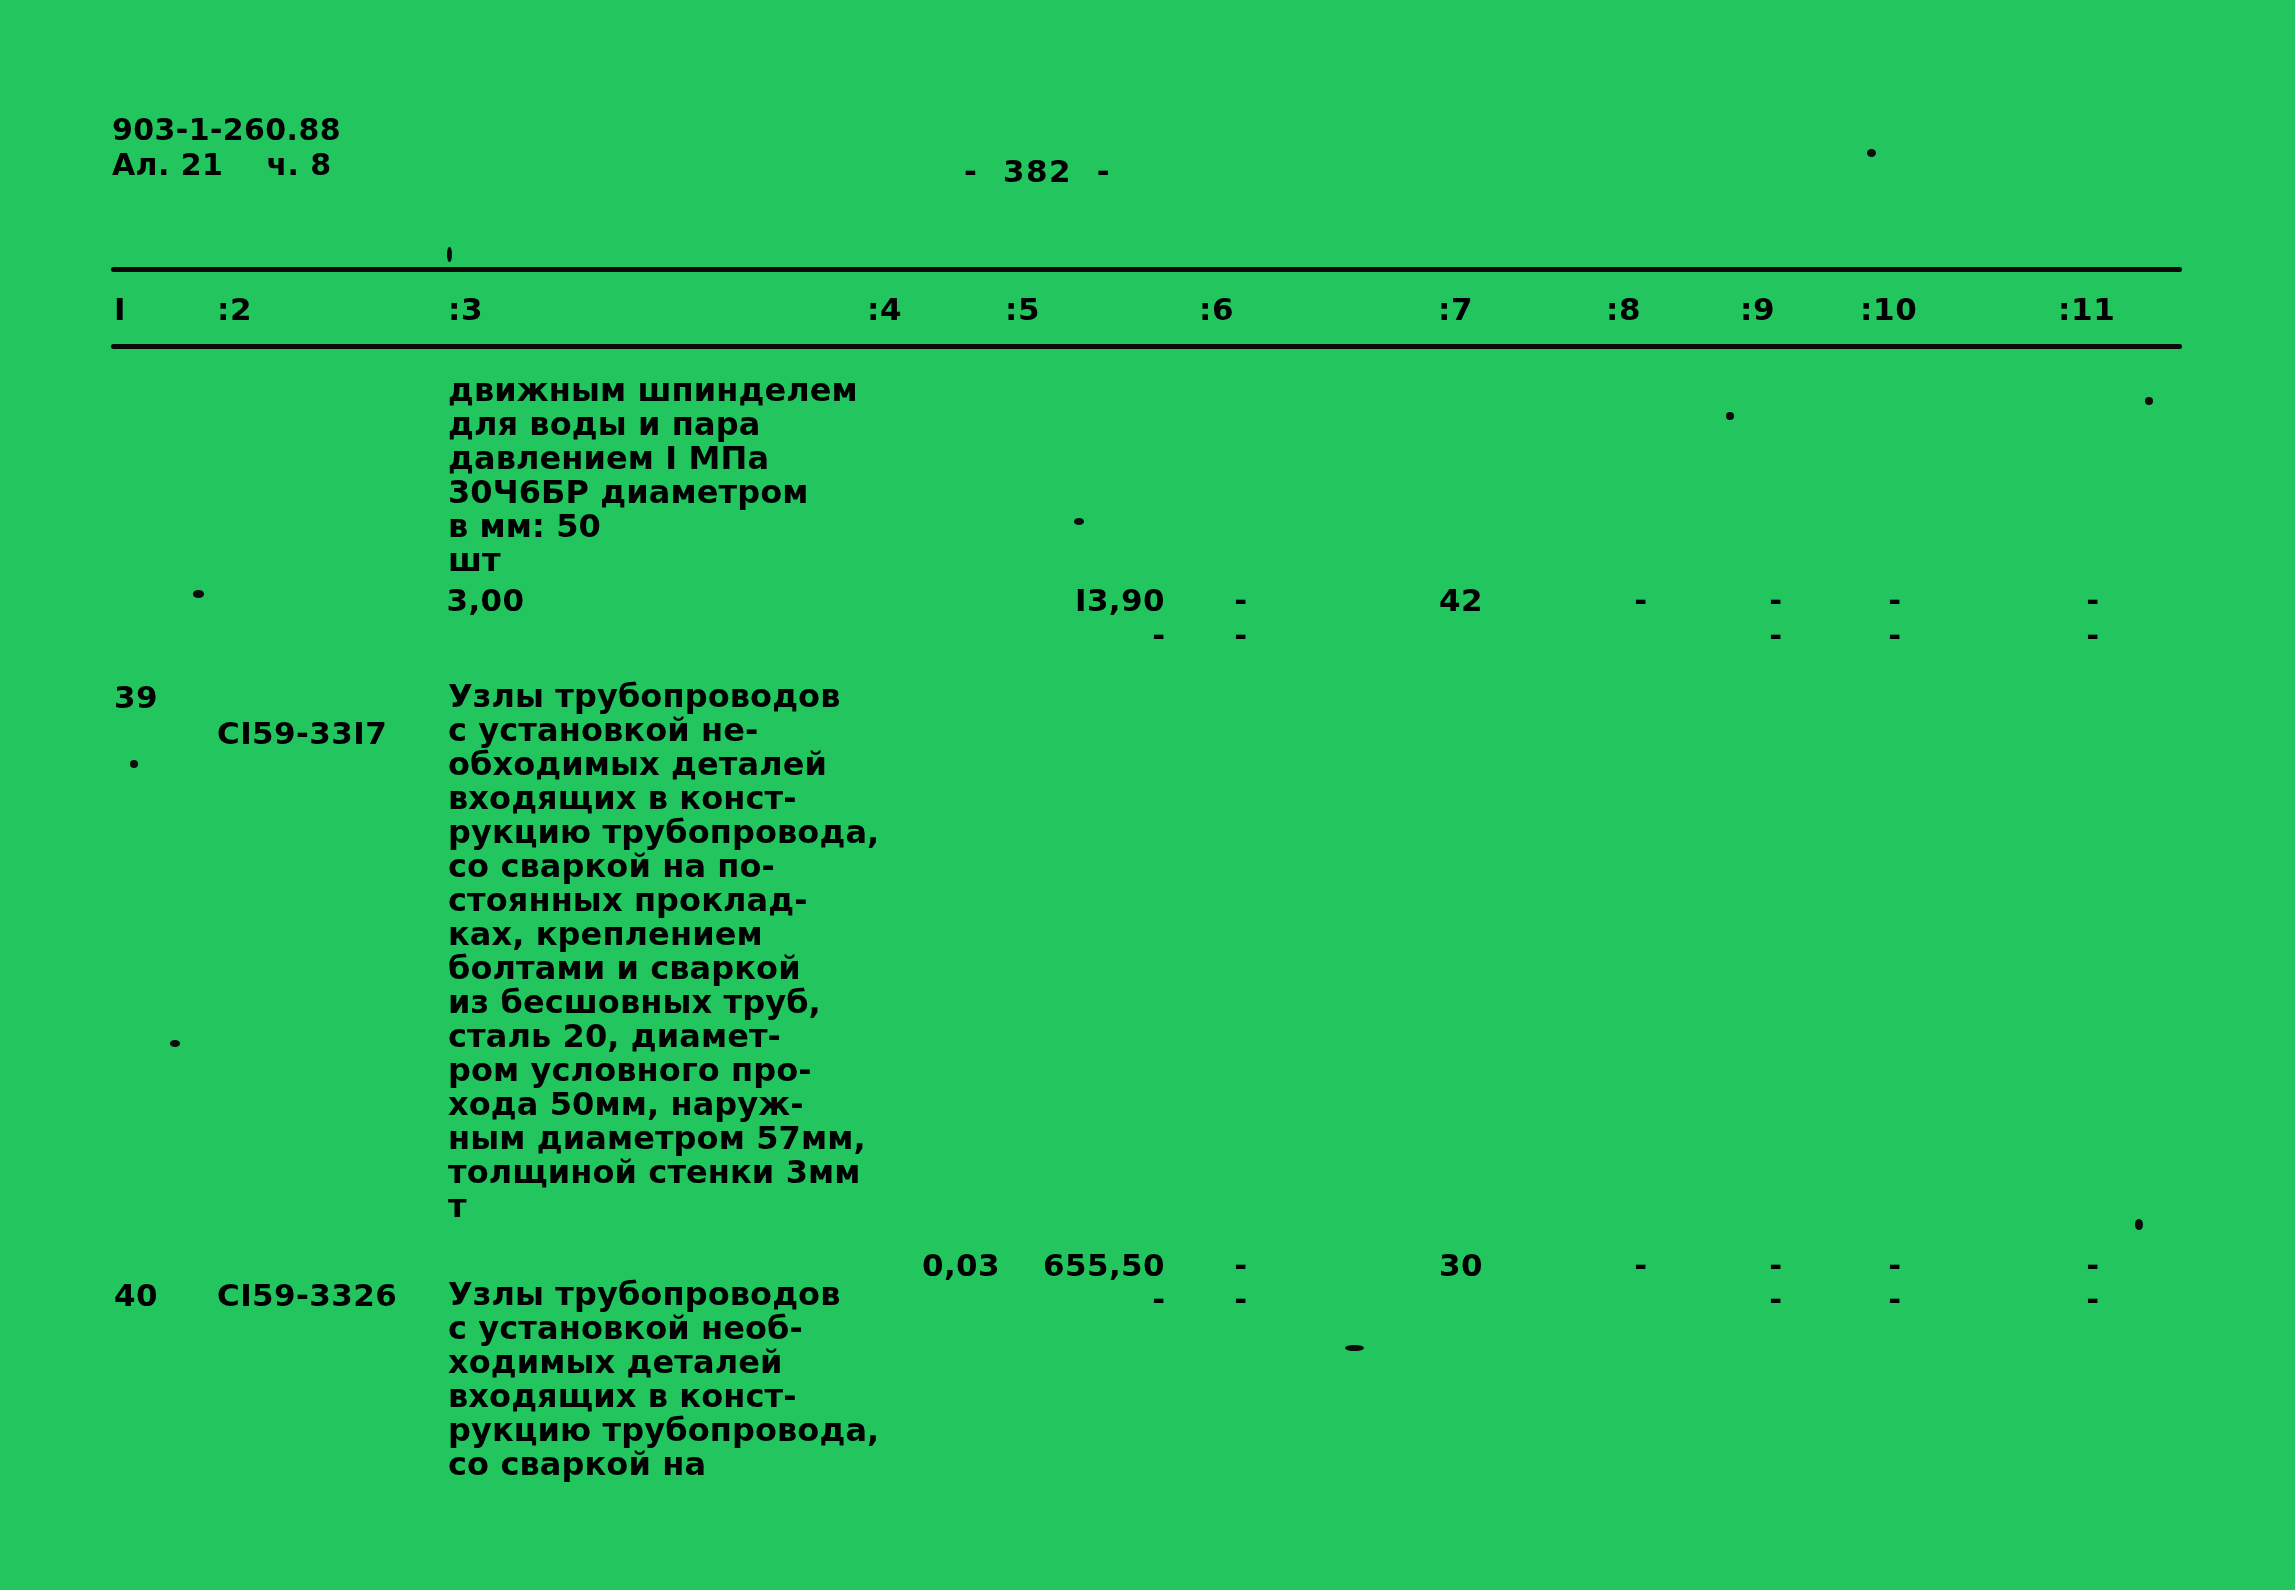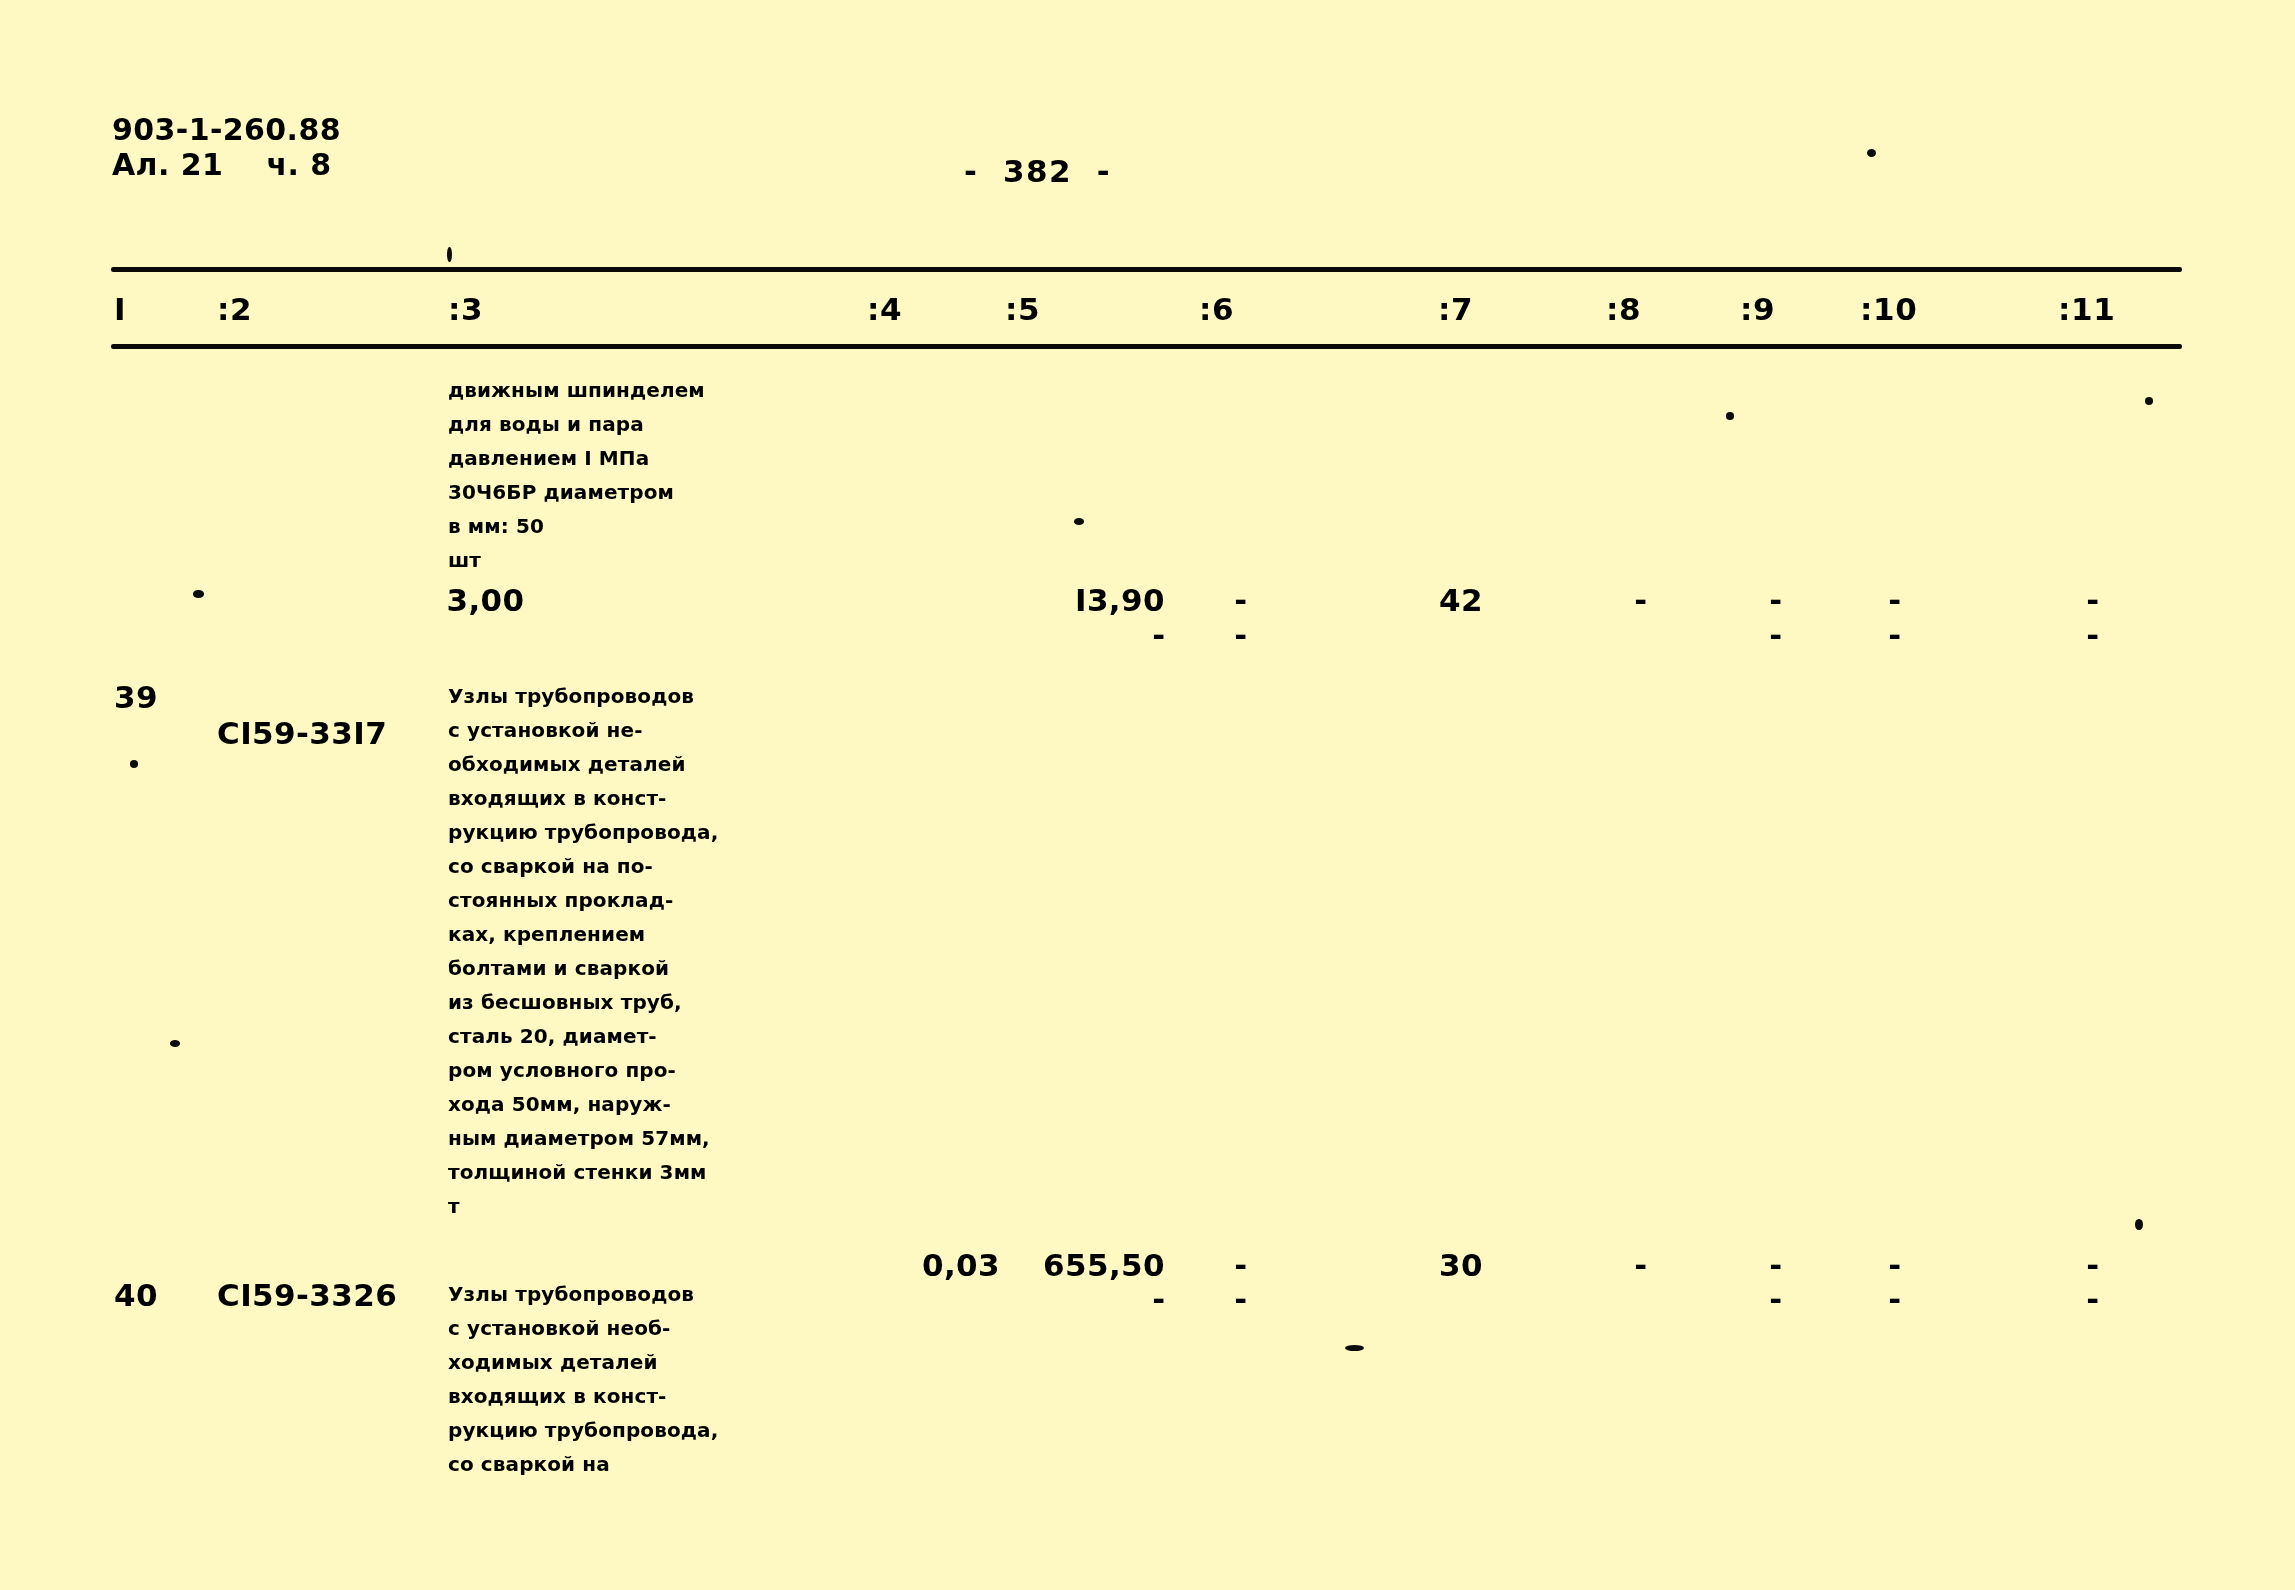--- a/index.html
+++ b/index.html
@@ -4,21 +4,21 @@
 <style>
   html, body {
     margin: 0;
     padding: 0;
     background: #ffffff;
   }
   #page {
     position: relative;
     width: 2295px;
     height: 1590px;
-    background: #fef9c3;
+    background: #22c55e;
     font-family: "Liberation Serif", "DejaVu Serif", serif;
     color: #0b0b0b;
     overflow: hidden;
   }
 
   
   #doc-header {
     position: absolute;
     left: 112px;
     top: 112px;
@@ -101,21 +101,21 @@
   }
   .cell-num  { left: 114px; }
   .cell-code { left: 217px; }
 
   .cell-desc {
     position: absolute;
     left: 448px;
     width: 448px;
     font-family: "DejaVu Sans", "Liberation Sans", sans-serif;
     font-weight: 700;
-    font-size: 20px;
+    font-size: 32px;
     line-height: 34px;
     letter-spacing: 0.1px;
     color: #000;
     white-space: pre-wrap;
   }
 
   .value {
     position: absolute;
     font-family: "DejaVu Sans", "Liberation Sans", sans-serif;
     font-weight: 700;

